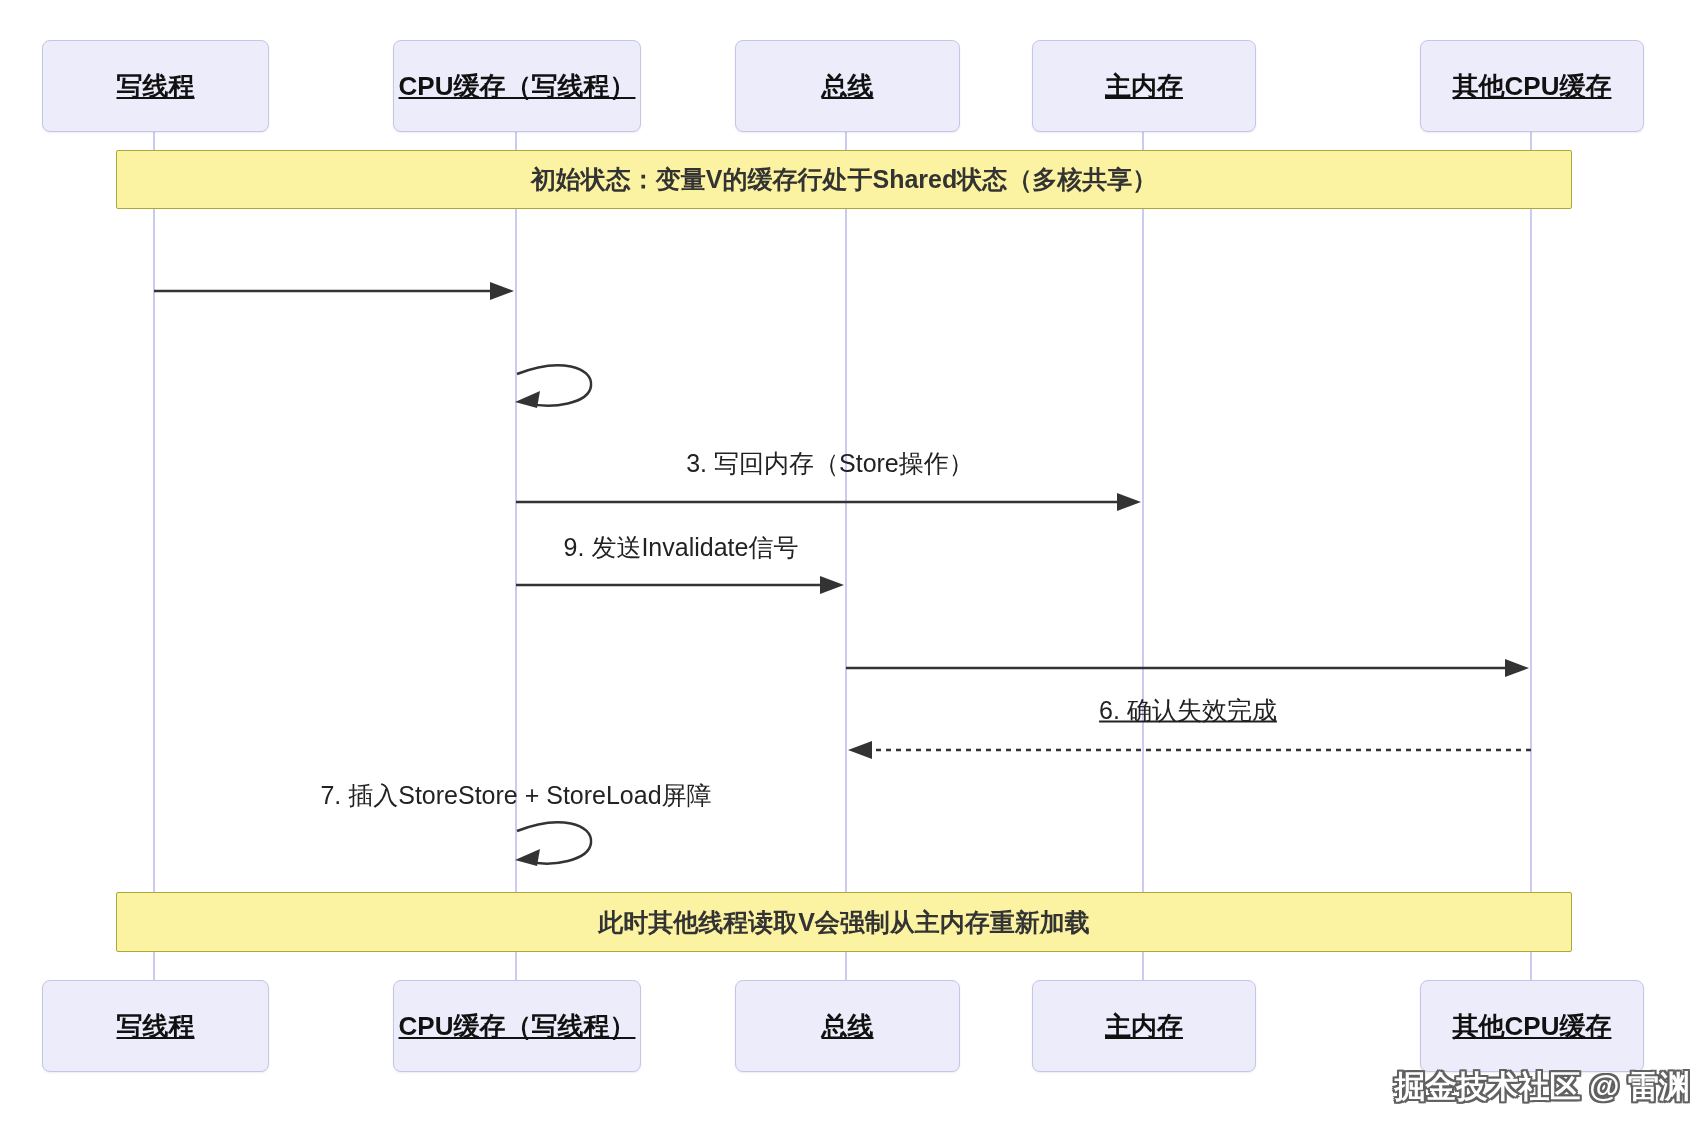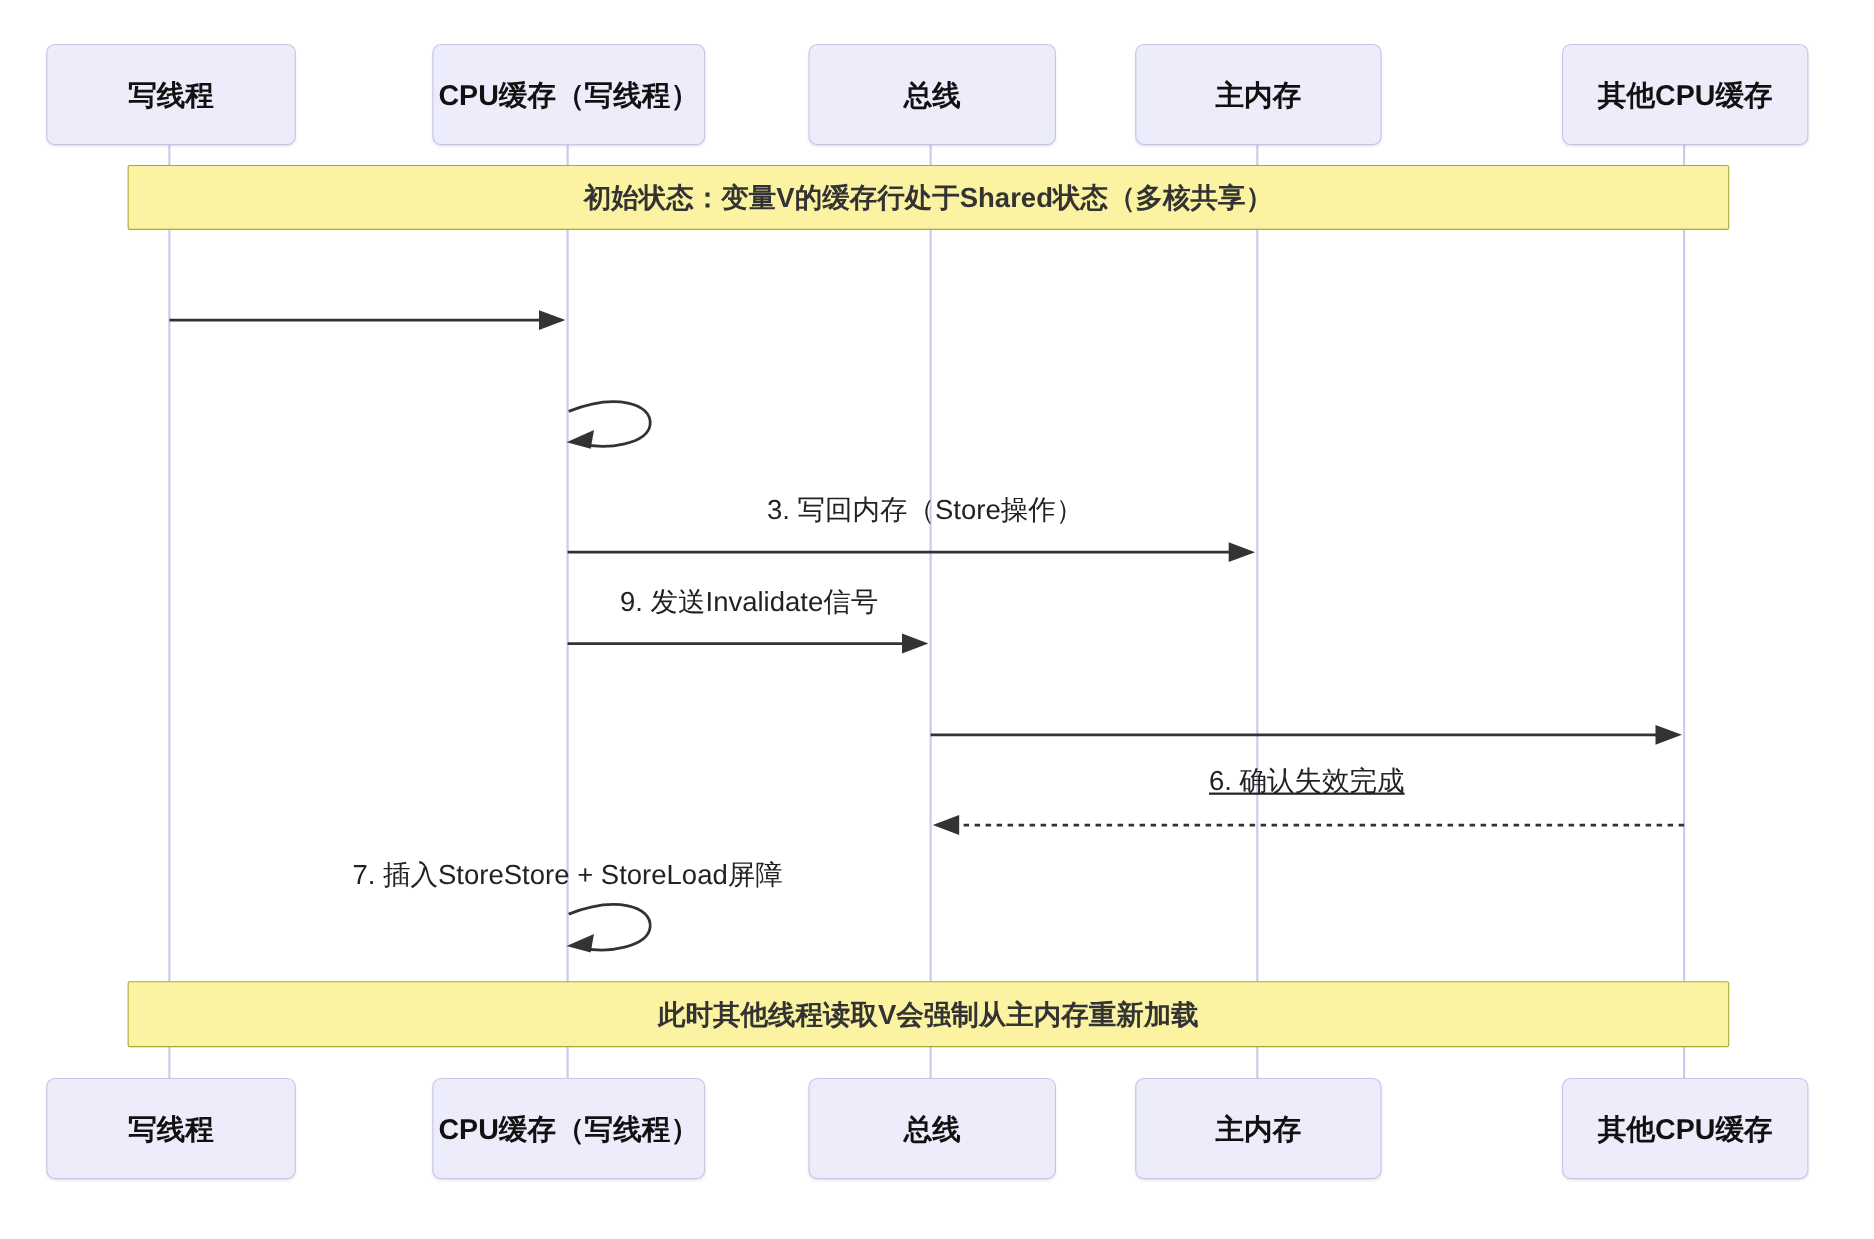--- a/index.html
+++ b/index.html
@@ -23,20 +23,21 @@
   .participant{
     position:absolute;
     height:90px;
     background:var(--participant-fill);
     border:1px solid var(--participant-border);
     border-radius:8px;
     box-shadow:0 1px 2px rgba(80,80,120,0.10);
     display:flex;align-items:center;justify-content:center;
     font-size:26px;font-weight:600;color:#111111;
     white-space:nowrap;
+    text-decoration:underline;
   }
   .note{
     position:absolute;
     left:116px;width:1454px;
     background:var(--note-fill);
     border:1.5px solid var(--note-border);
     border-radius:2px;
     display:flex;align-items:center;justify-content:center;
     font-size:25px;font-weight:600;color:#333333;
     white-space:nowrap;
@@ -101,25 +102,26 @@
 
   <div class="participant" style="left:42px;  top:40px; width:225px;">写线程</div>
   <div class="participant" style="left:393px; top:40px; width:246px;">CPU缓存（写线程）</div>
   <div class="participant" style="left:735px; top:40px; width:223px;">总线</div>
   <div class="participant" style="left:1032px;top:40px; width:222px;">主内存</div>
   <div class="participant" style="left:1420px;top:40px; width:222px;">其他CPU缓存</div>
 
   <div class="note" style="top:892px;height:58px;">此时其他线程读取V会强制从主内存重新加载</div>
   <div class="note" style="top:150px;height:57px;">初始状态：变量V的缓存行处于Shared状态（多核共享）</div>
 
-  <div class="msg-label" style="left:830px; top:463px;margin-left:11px;">3. 写回内存（Store操作）</div>
+  <div class="msg-label" style="left:830px; top:463px;">3. 写回内存（Store操作）</div>
   <div class="msg-label" style="left:681px; top:547px;">9. 发送Invalidate信号</div>
   <div class="msg-label" style="left:1188px;top:710px;text-decoration:underline;">6. 确认失效完成</div>
   <div class="msg-label" style="left:516px; top:795px;">7. 插入StoreStore + StoreLoad屏障</div>
 
   <div class="participant" style="left:42px;  top:980px; width:225px;">写线程</div>
   <div class="participant" style="left:393px; top:980px; width:246px;">CPU缓存（写线程）</div>
   <div class="participant" style="left:735px; top:980px; width:223px;">总线</div>
   <div class="participant" style="left:1032px;top:980px; width:222px;">主内存</div>
   <div class="participant" style="left:1420px;top:980px; width:222px;">其他CPU缓存</div>
 
+  <div class="watermark">掘金技术社区 @ 雷渊</div>
 
 </div>
 
 </body></html>

